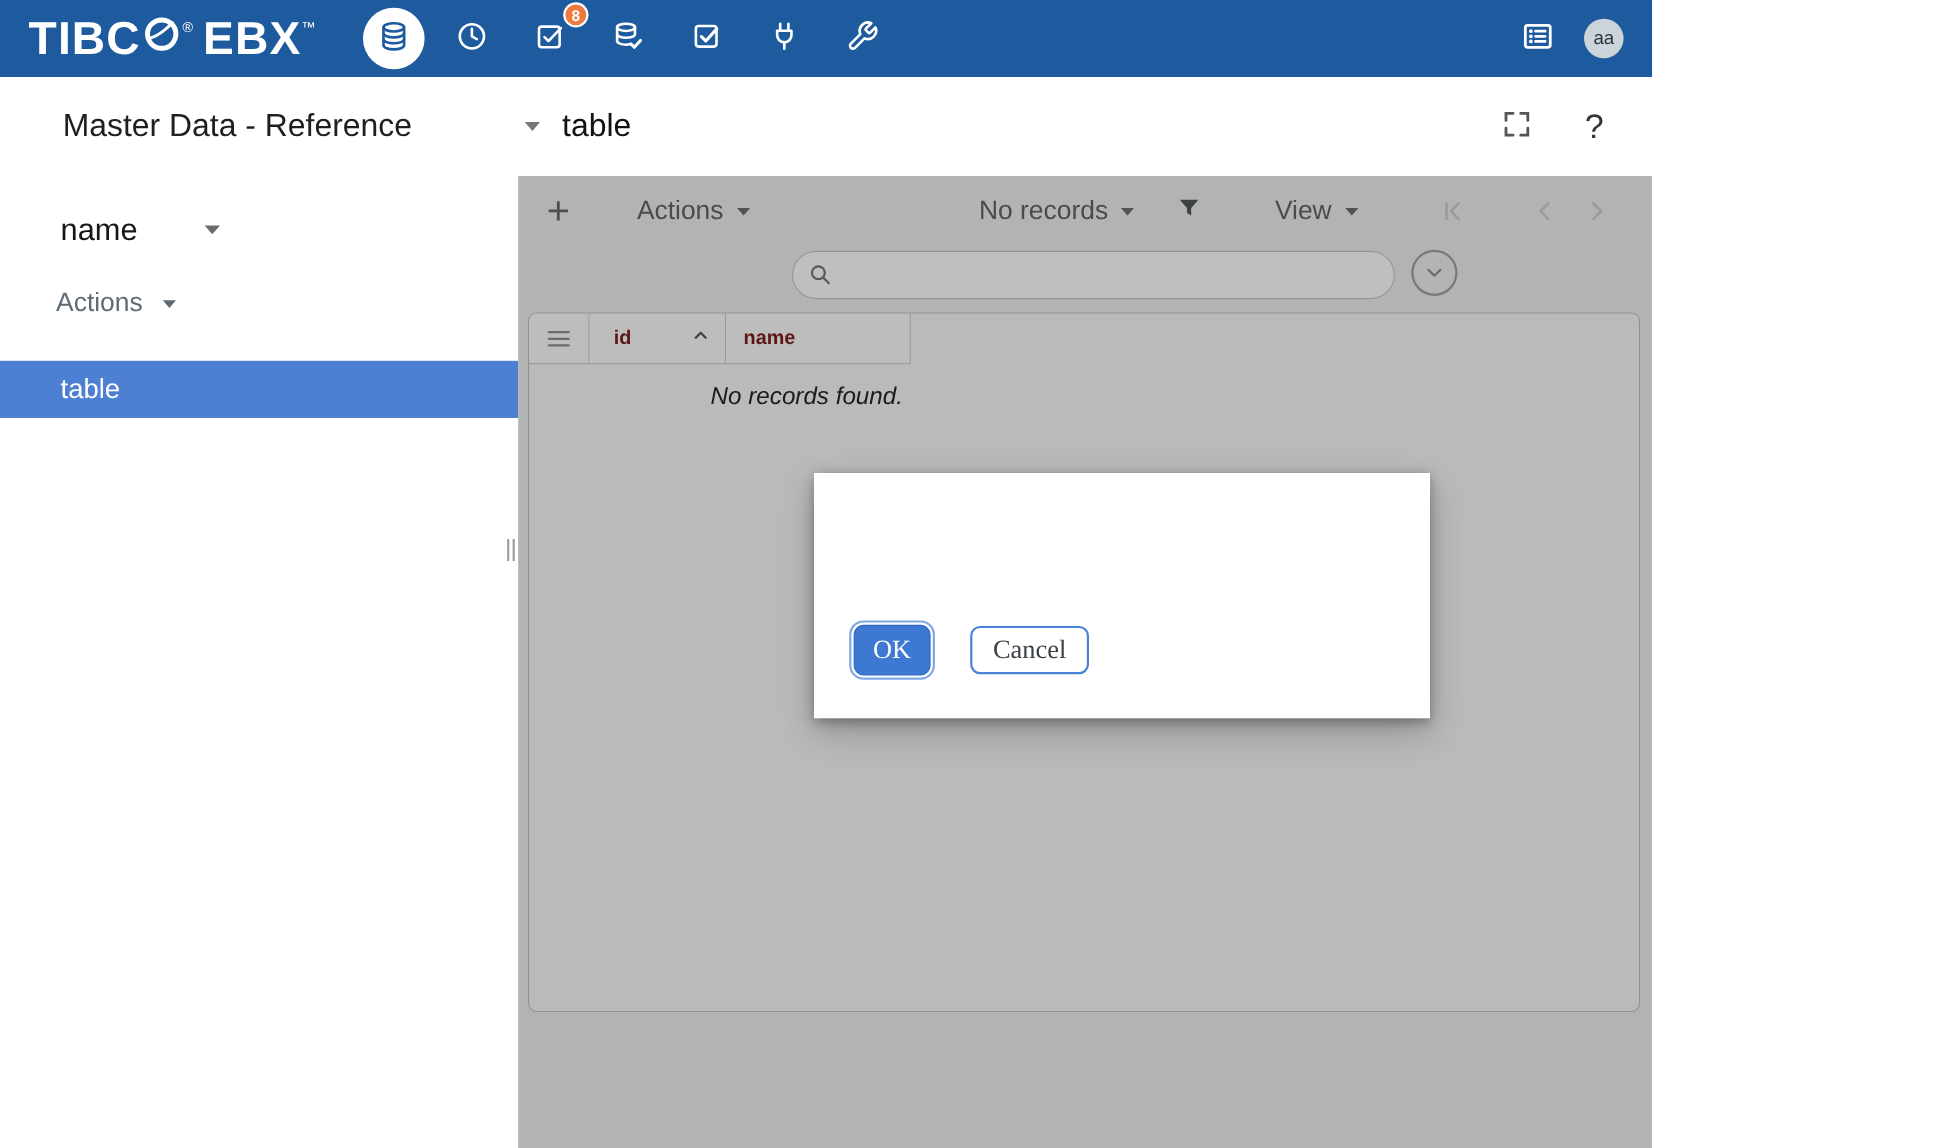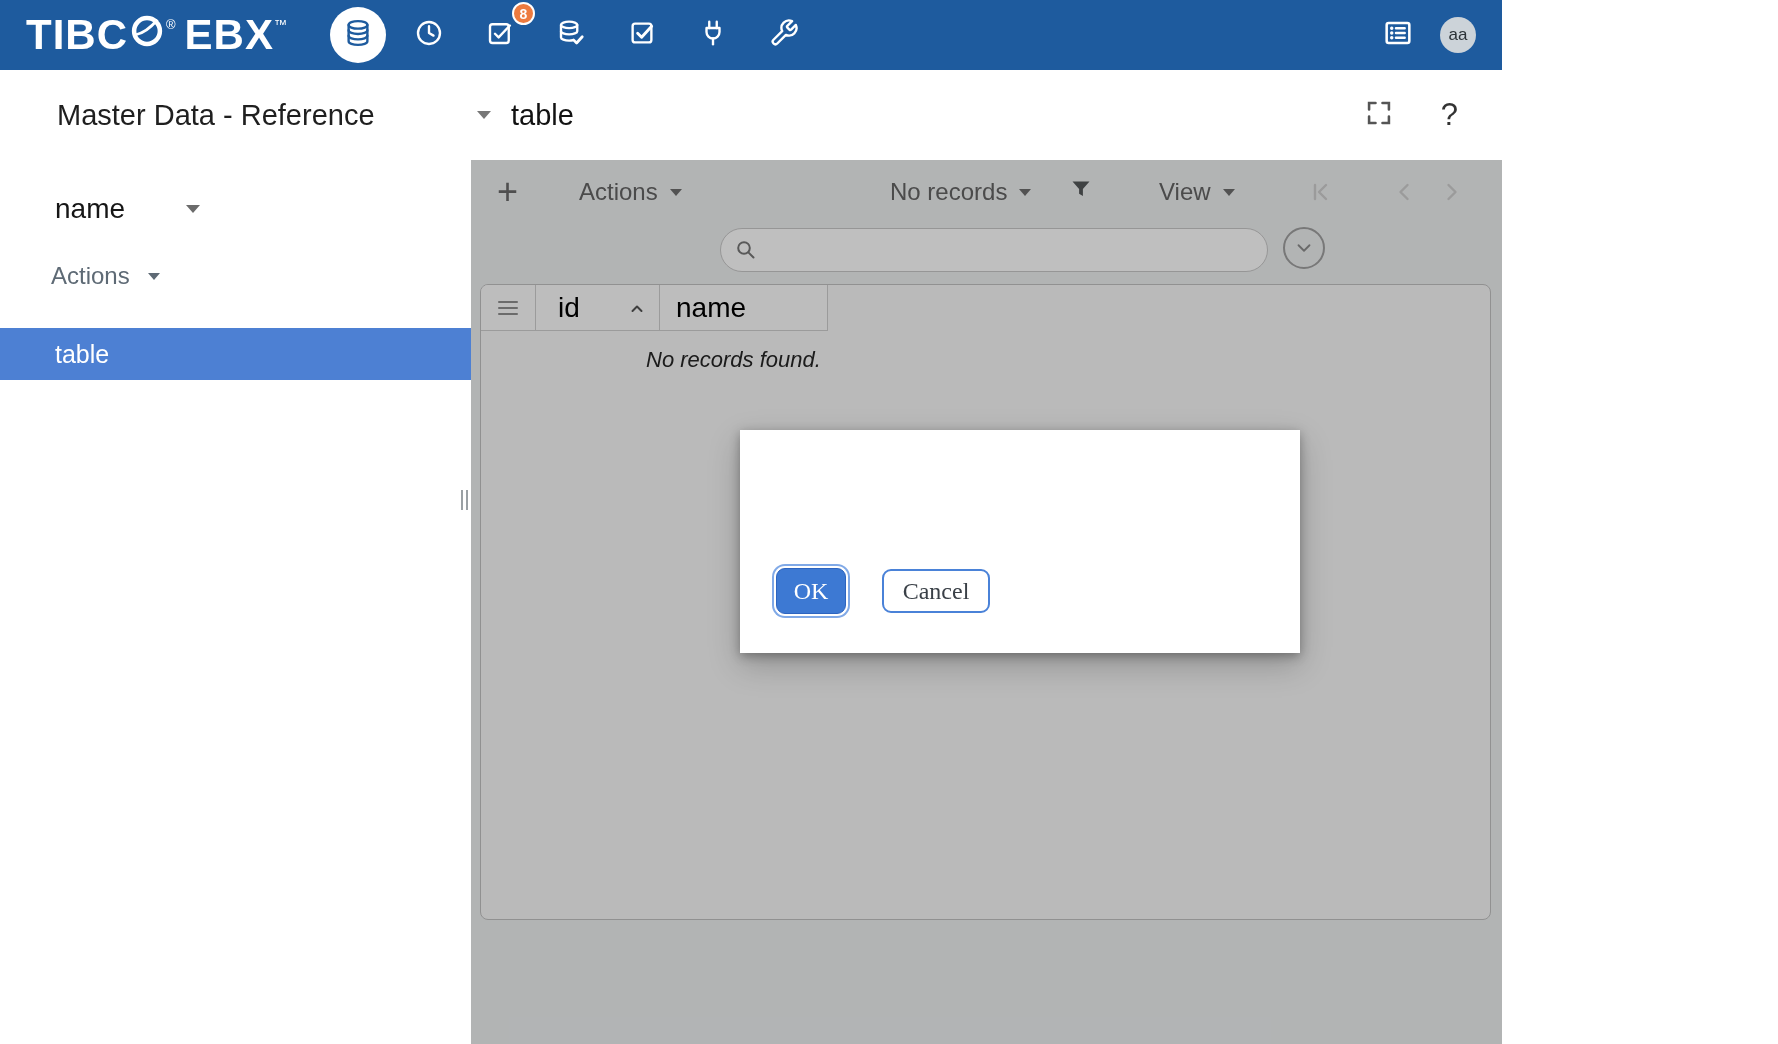--- a/index.html
+++ b/index.html
@@ -71,21 +71,21 @@
   .search-icon { position:absolute; left:263px; top:14px; }
   .search-icon svg { stroke:#777; fill:none; stroke-width:2; stroke-linecap:round; }
   .expand-search { position:absolute; left:812px; top:3px; width:42px; height:42px; border-radius:50%; border:2px solid #a0a0a0;
                    background:transparent; display:flex; align-items:center; justify-content:center; cursor:pointer; }
   .expand-search svg { stroke:#8d8d8d; fill:none; stroke-width:2; stroke-linecap:round; stroke-linejoin:round; }
 
   .panel { position:absolute; left:9px; top:124px; width:calc(100% - 20px); height:636px; background:#f8f8f8;
            border:1px solid #c2c2c2; border-radius:8px; overflow:hidden; }
   .grid-header { display:flex; width:fit-content; }
   .cell { height:46px; border-right:1px solid #cfcfcf; border-bottom:1px solid #cfcfcf; background:#fcfcfc;
-          display:flex; align-items:center; font-size:28px; color:#000000; }
+          display:flex; align-items:center; font-size:18px; color:#7f1d1d;font-weight:bold; }
   .cell.handle { width:55px; justify-content:center; }
   .hamburger { display:flex; flex-direction:column; gap:4px; }
   .hamburger i { display:block; width:20px; height:2px; background:#8f8f8f; border-radius:1px; }
   .cell.c-id { width:124px; padding:0 14px 0 22px; }
   .sort-asc { margin-left:auto; }
   .sort-asc svg { stroke:#555; fill:none; stroke-width:2; stroke-linecap:round; stroke-linejoin:round; }
   .cell.c-name { width:168px; padding-left:16px; }
   .cell.c-first { width:186px; padding-left:16px; }
   .empty-msg { position:absolute; left:165px; top:62px; font-style:italic; font-size:22px; color:#262626; }
 

